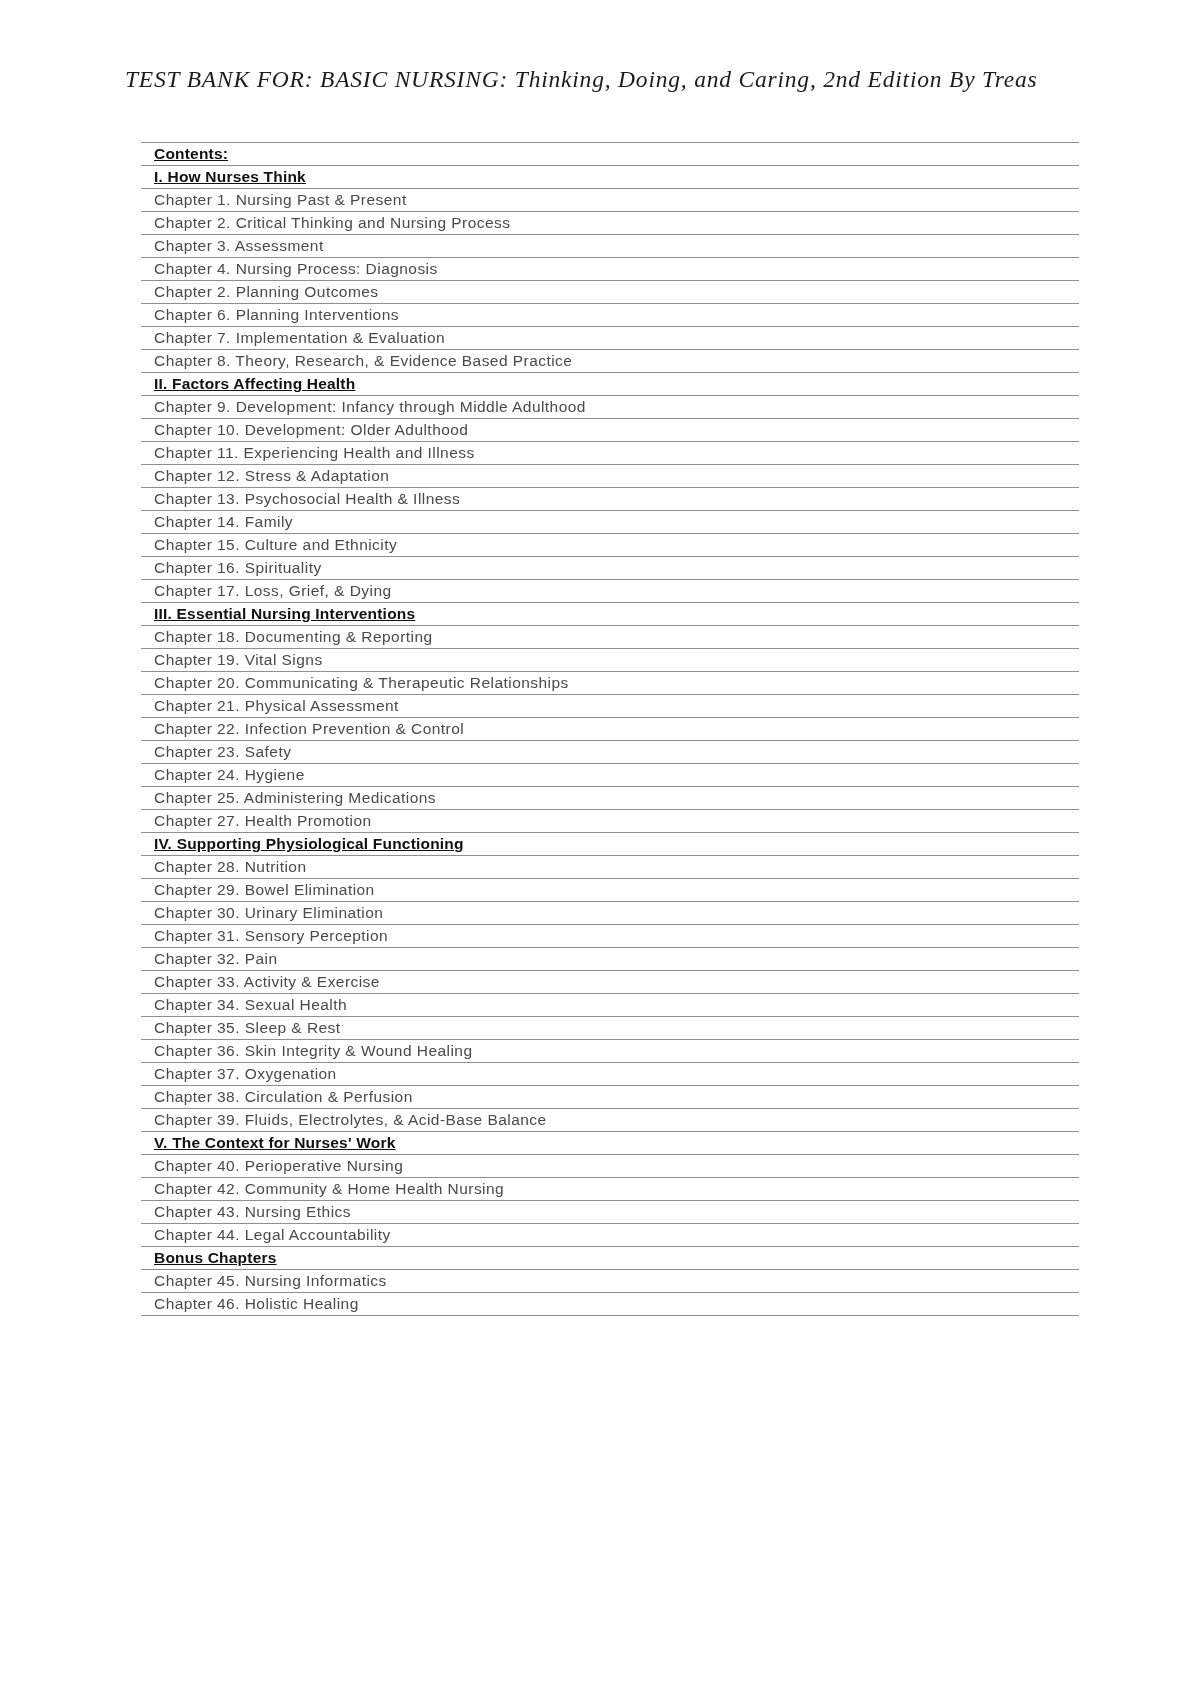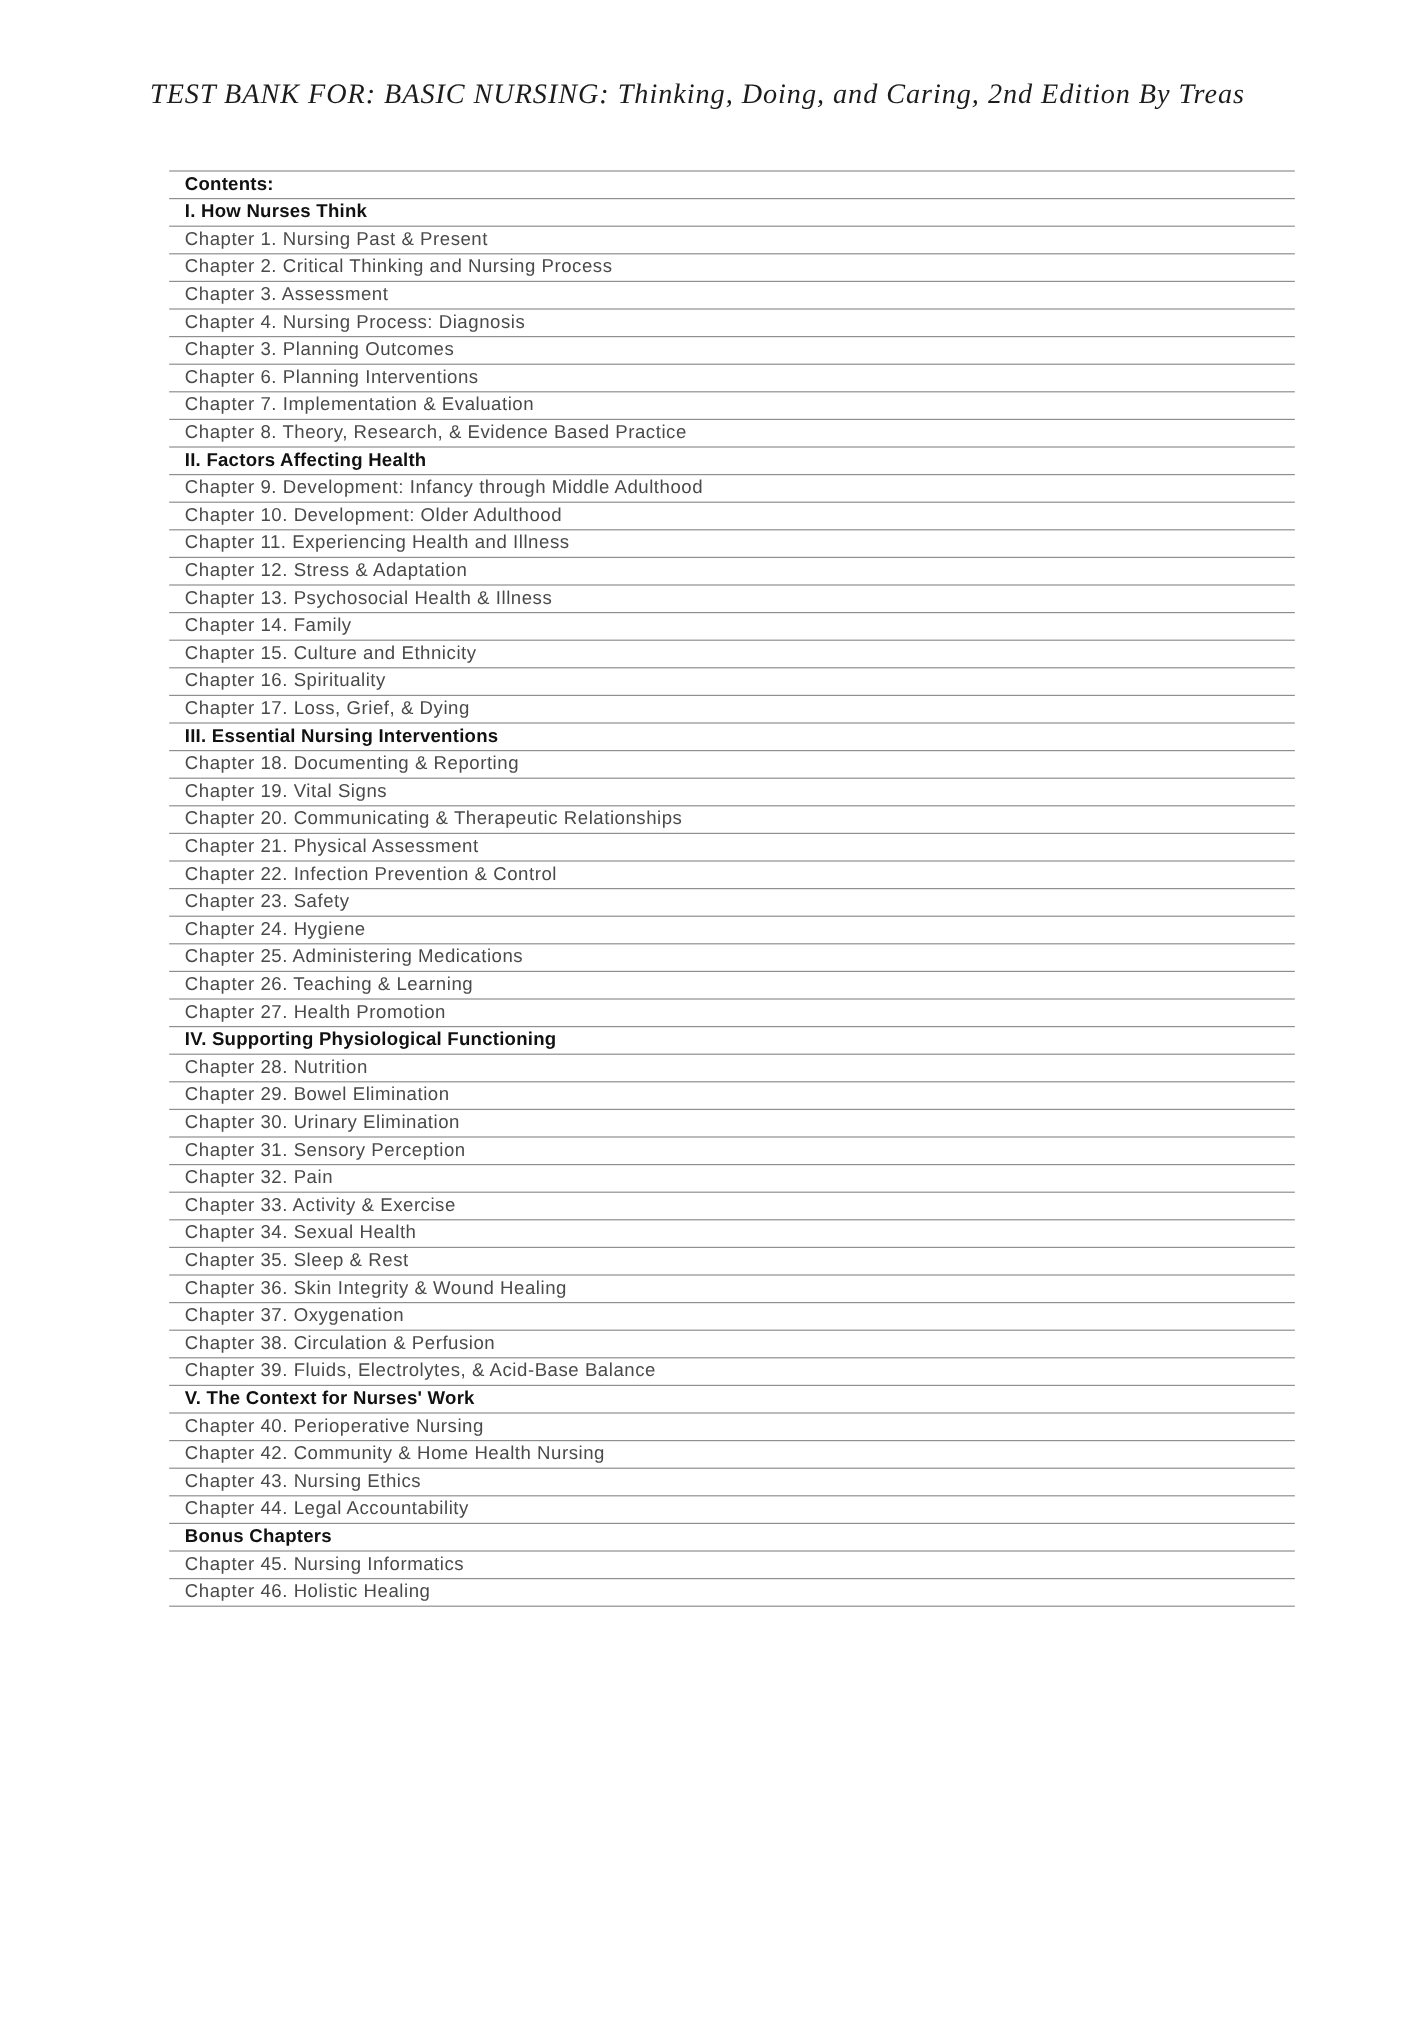--- a/index.html
+++ b/index.html
@@ -42,35 +42,36 @@
     padding-left:13px;
     font-size:15.5px;
     letter-spacing:0.45px;
     color:var(--chapter);
     white-space:nowrap;
   }
   .toc-row.bold{
     font-weight:bold;
     color:var(--header);
     letter-spacing:0.2px;
+    text-decoration:underline;
   }
 </style>
 </head>
 <body>
 
 <div class="page">
   <div class="doc-title">TEST BANK FOR: BASIC NURSING: Thinking, Doing, and Caring, 2nd Edition By Treas</div>
   <div class="toc">
       <div class="toc-row bold">Contents:</div>
       <div class="toc-row bold">I. How Nurses Think</div>
       <div class="toc-row">Chapter 1. Nursing Past &amp; Present</div>
       <div class="toc-row">Chapter 2. Critical Thinking and Nursing Process</div>
       <div class="toc-row">Chapter 3. Assessment</div>
       <div class="toc-row">Chapter 4. Nursing Process: Diagnosis</div>
-      <div class="toc-row">Chapter 3. Planning Outcomes</div>
+      <div class="toc-row">Chapter 2. Planning Outcomes</div>
       <div class="toc-row">Chapter 6. Planning Interventions</div>
       <div class="toc-row">Chapter 7. Implementation &amp; Evaluation</div>
       <div class="toc-row">Chapter 8. Theory, Research, &amp; Evidence Based Practice</div>
       <div class="toc-row bold">II. Factors Affecting Health</div>
       <div class="toc-row">Chapter 9. Development: Infancy through Middle Adulthood</div>
       <div class="toc-row">Chapter 10. Development: Older Adulthood</div>
       <div class="toc-row">Chapter 11. Experiencing Health and Illness</div>
       <div class="toc-row">Chapter 12. Stress &amp; Adaptation</div>
       <div class="toc-row">Chapter 13. Psychosocial Health &amp; Illness</div>
       <div class="toc-row">Chapter 14. Family</div>
@@ -79,21 +80,20 @@
       <div class="toc-row">Chapter 17. Loss, Grief, &amp; Dying</div>
       <div class="toc-row bold">III. Essential Nursing Interventions</div>
       <div class="toc-row">Chapter 18. Documenting &amp; Reporting</div>
       <div class="toc-row">Chapter 19. Vital Signs</div>
       <div class="toc-row">Chapter 20. Communicating &amp; Therapeutic Relationships</div>
       <div class="toc-row">Chapter 21. Physical Assessment</div>
       <div class="toc-row">Chapter 22. Infection Prevention &amp; Control</div>
       <div class="toc-row">Chapter 23. Safety</div>
       <div class="toc-row">Chapter 24. Hygiene</div>
       <div class="toc-row">Chapter 25. Administering Medications</div>
-      <div class="toc-row">Chapter 26. Teaching &amp; Learning</div>
       <div class="toc-row">Chapter 27. Health Promotion</div>
       <div class="toc-row bold">IV. Supporting Physiological Functioning</div>
       <div class="toc-row">Chapter 28. Nutrition</div>
       <div class="toc-row">Chapter 29. Bowel Elimination</div>
       <div class="toc-row">Chapter 30. Urinary Elimination</div>
       <div class="toc-row">Chapter 31. Sensory Perception</div>
       <div class="toc-row">Chapter 32. Pain</div>
       <div class="toc-row">Chapter 33. Activity &amp; Exercise</div>
       <div class="toc-row">Chapter 34. Sexual Health</div>
       <div class="toc-row">Chapter 35. Sleep &amp; Rest</div>

